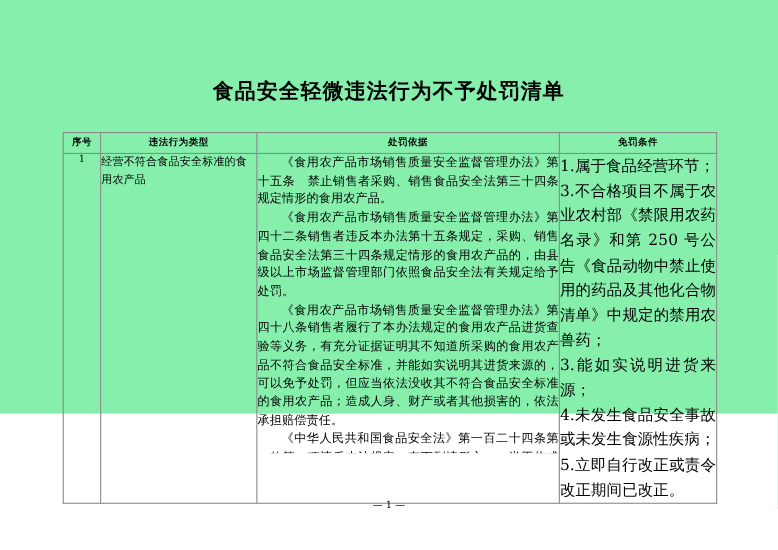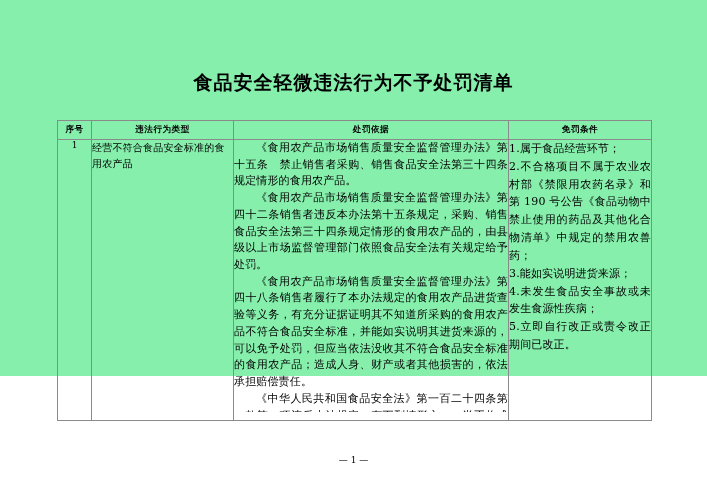--- a/index.html
+++ b/index.html
@@ -114,21 +114,21 @@
     margin: 0;
     text-indent: 2em;
     line-height: 1.52;
     font-size: 11px;
     text-align: justify;
     letter-spacing: 0.15px;
   }
 
   .exempt-list {
     line-height: 1.62;
-    font-size: 11px;
+    font-size: 14px;
     text-align: justify;
     letter-spacing: 0.15px;
   }
 
   .exempt-item {
     margin: 0;
   }
 
   .page-number {
     position: absolute;
@@ -172,21 +172,21 @@
               <p class="basis-p">《食用农产品市场销售质量安全监督管理办法》第十五条　禁止销售者采购、销售食品安全法第三十四条规定情形的食用农产品。</p>
               <p class="basis-p">《食用农产品市场销售质量安全监督管理办法》第四十二条销售者违反本办法第十五条规定，采购、销售食品安全法第三十四条规定情形的食用农产品的，由县级以上市场监督管理部门依照食品安全法有关规定给予处罚。</p>
               <p class="basis-p">《食用农产品市场销售质量安全监督管理办法》第四十八条销售者履行了本办法规定的食用农产品进货查验等义务，有充分证据证明其不知道所采购的食用农产品不符合食品安全标准，并能如实说明其进货来源的，可以免予处罚，但应当依法没收其不符合食品安全标准的食用农产品；造成人身、财产或者其他损害的，依法承担赔偿责任。</p>
               <p class="basis-p">《中华人民共和国食品安全法》第一百二十四条第一款第一项违反本法规定，有下列情形之一，尚不构成犯罪的，由县级以上人民政府食品安全监督管理部门没收违法所得和违法生产经营的食品、食品添加剂，并可以没收用于违法生产经营的工具、设备、原料等物品；违法生产经营的食品、食品添加剂货值金额不足一万元的，并处五万元以上十万元以下罚款；货值金额一万元以上的，并处货值金额十倍以上二十倍以下罚款；情节严重的，吊销许可证；</p>
               <p class="basis-p">（一）生产经营致病性微生物，农药残留、兽药残留、生物毒</p>
             </div>
           </td>
           <td class="cell-exempt">
             <div class="exempt-list">
               <div class="exempt-item">1.属于食品经营环节；</div>
-              <div class="exempt-item">2.不合格项目不属于农业农村部《禁限用农药名录》和第 190 号公告《食品动物中禁止使用的药品及其他化合物清单》中规定的禁用农兽药；</div>
+              <div class="exempt-item">3.不合格项目不属于农业农村部《禁限用农药名录》和第 250 号公告《食品动物中禁止使用的药品及其他化合物清单》中规定的禁用农兽药；</div>
               <div class="exempt-item">3.能如实说明进货来源；</div>
               <div class="exempt-item">4.未发生食品安全事故或未发生食源性疾病；</div>
               <div class="exempt-item">5.立即自行改正或责令改正期间已改正。</div>
             </div>
           </td>
         </tr>
       </tbody>
     </table>
   </div>
 

